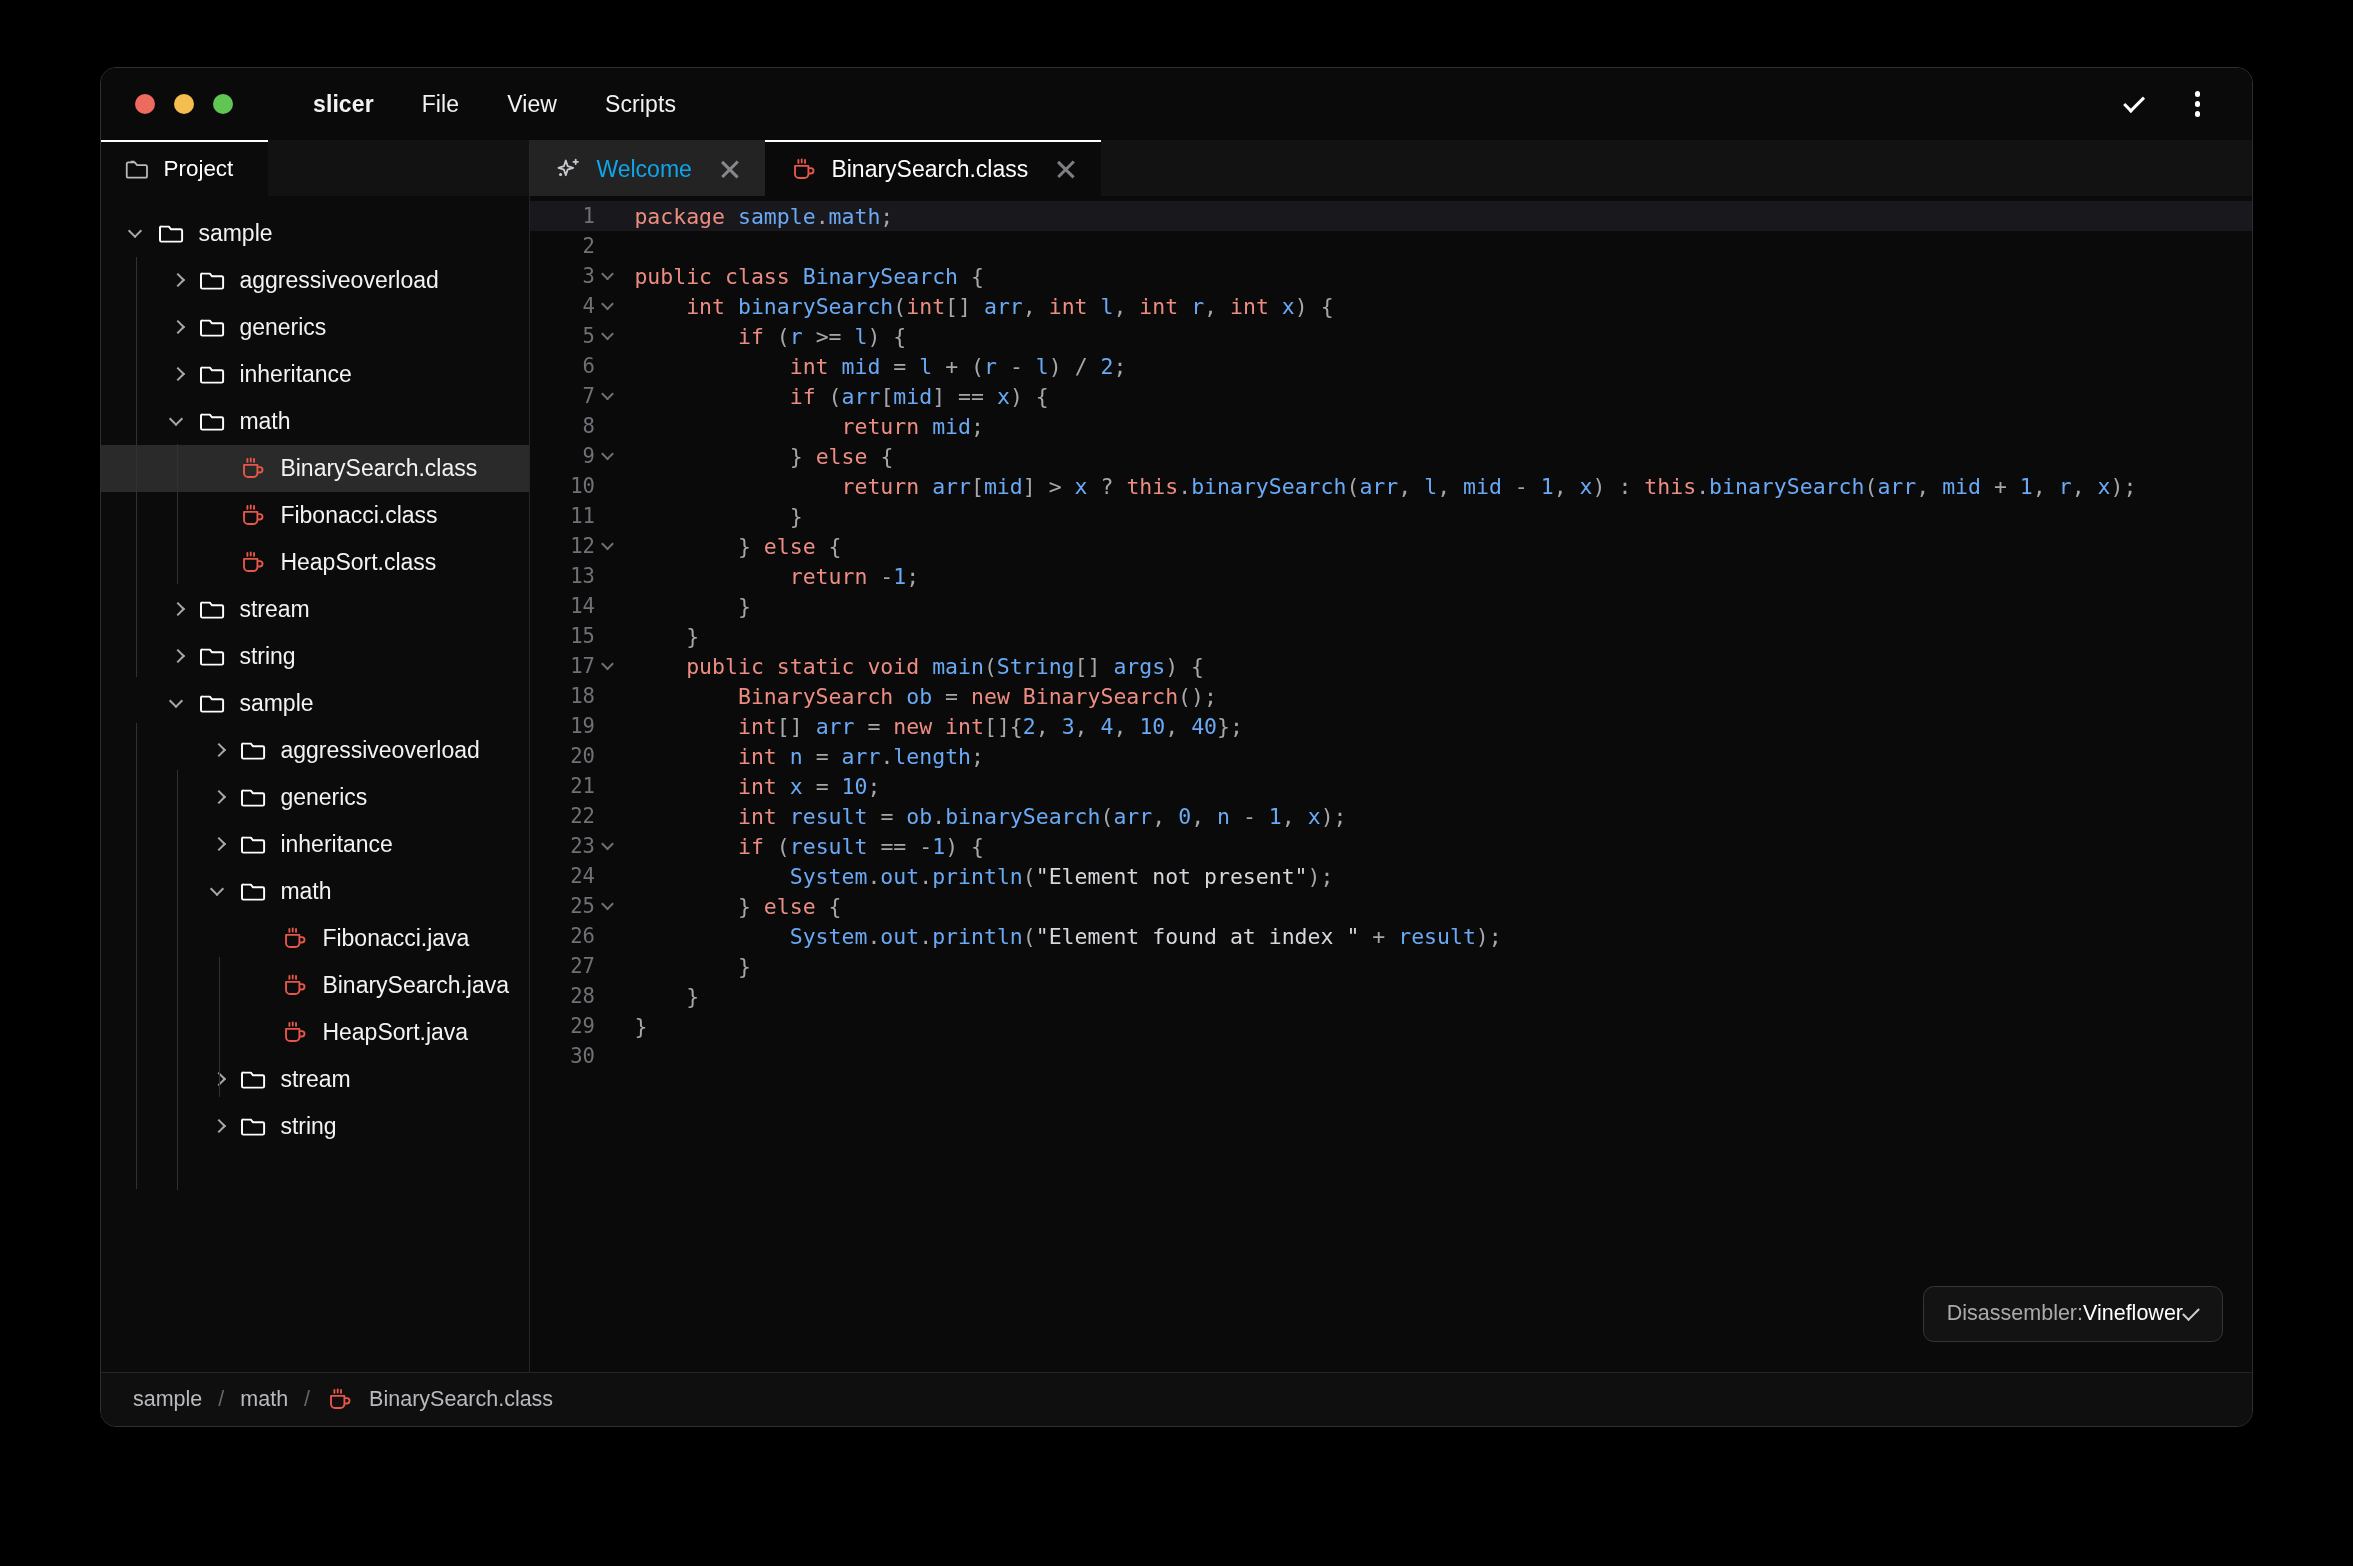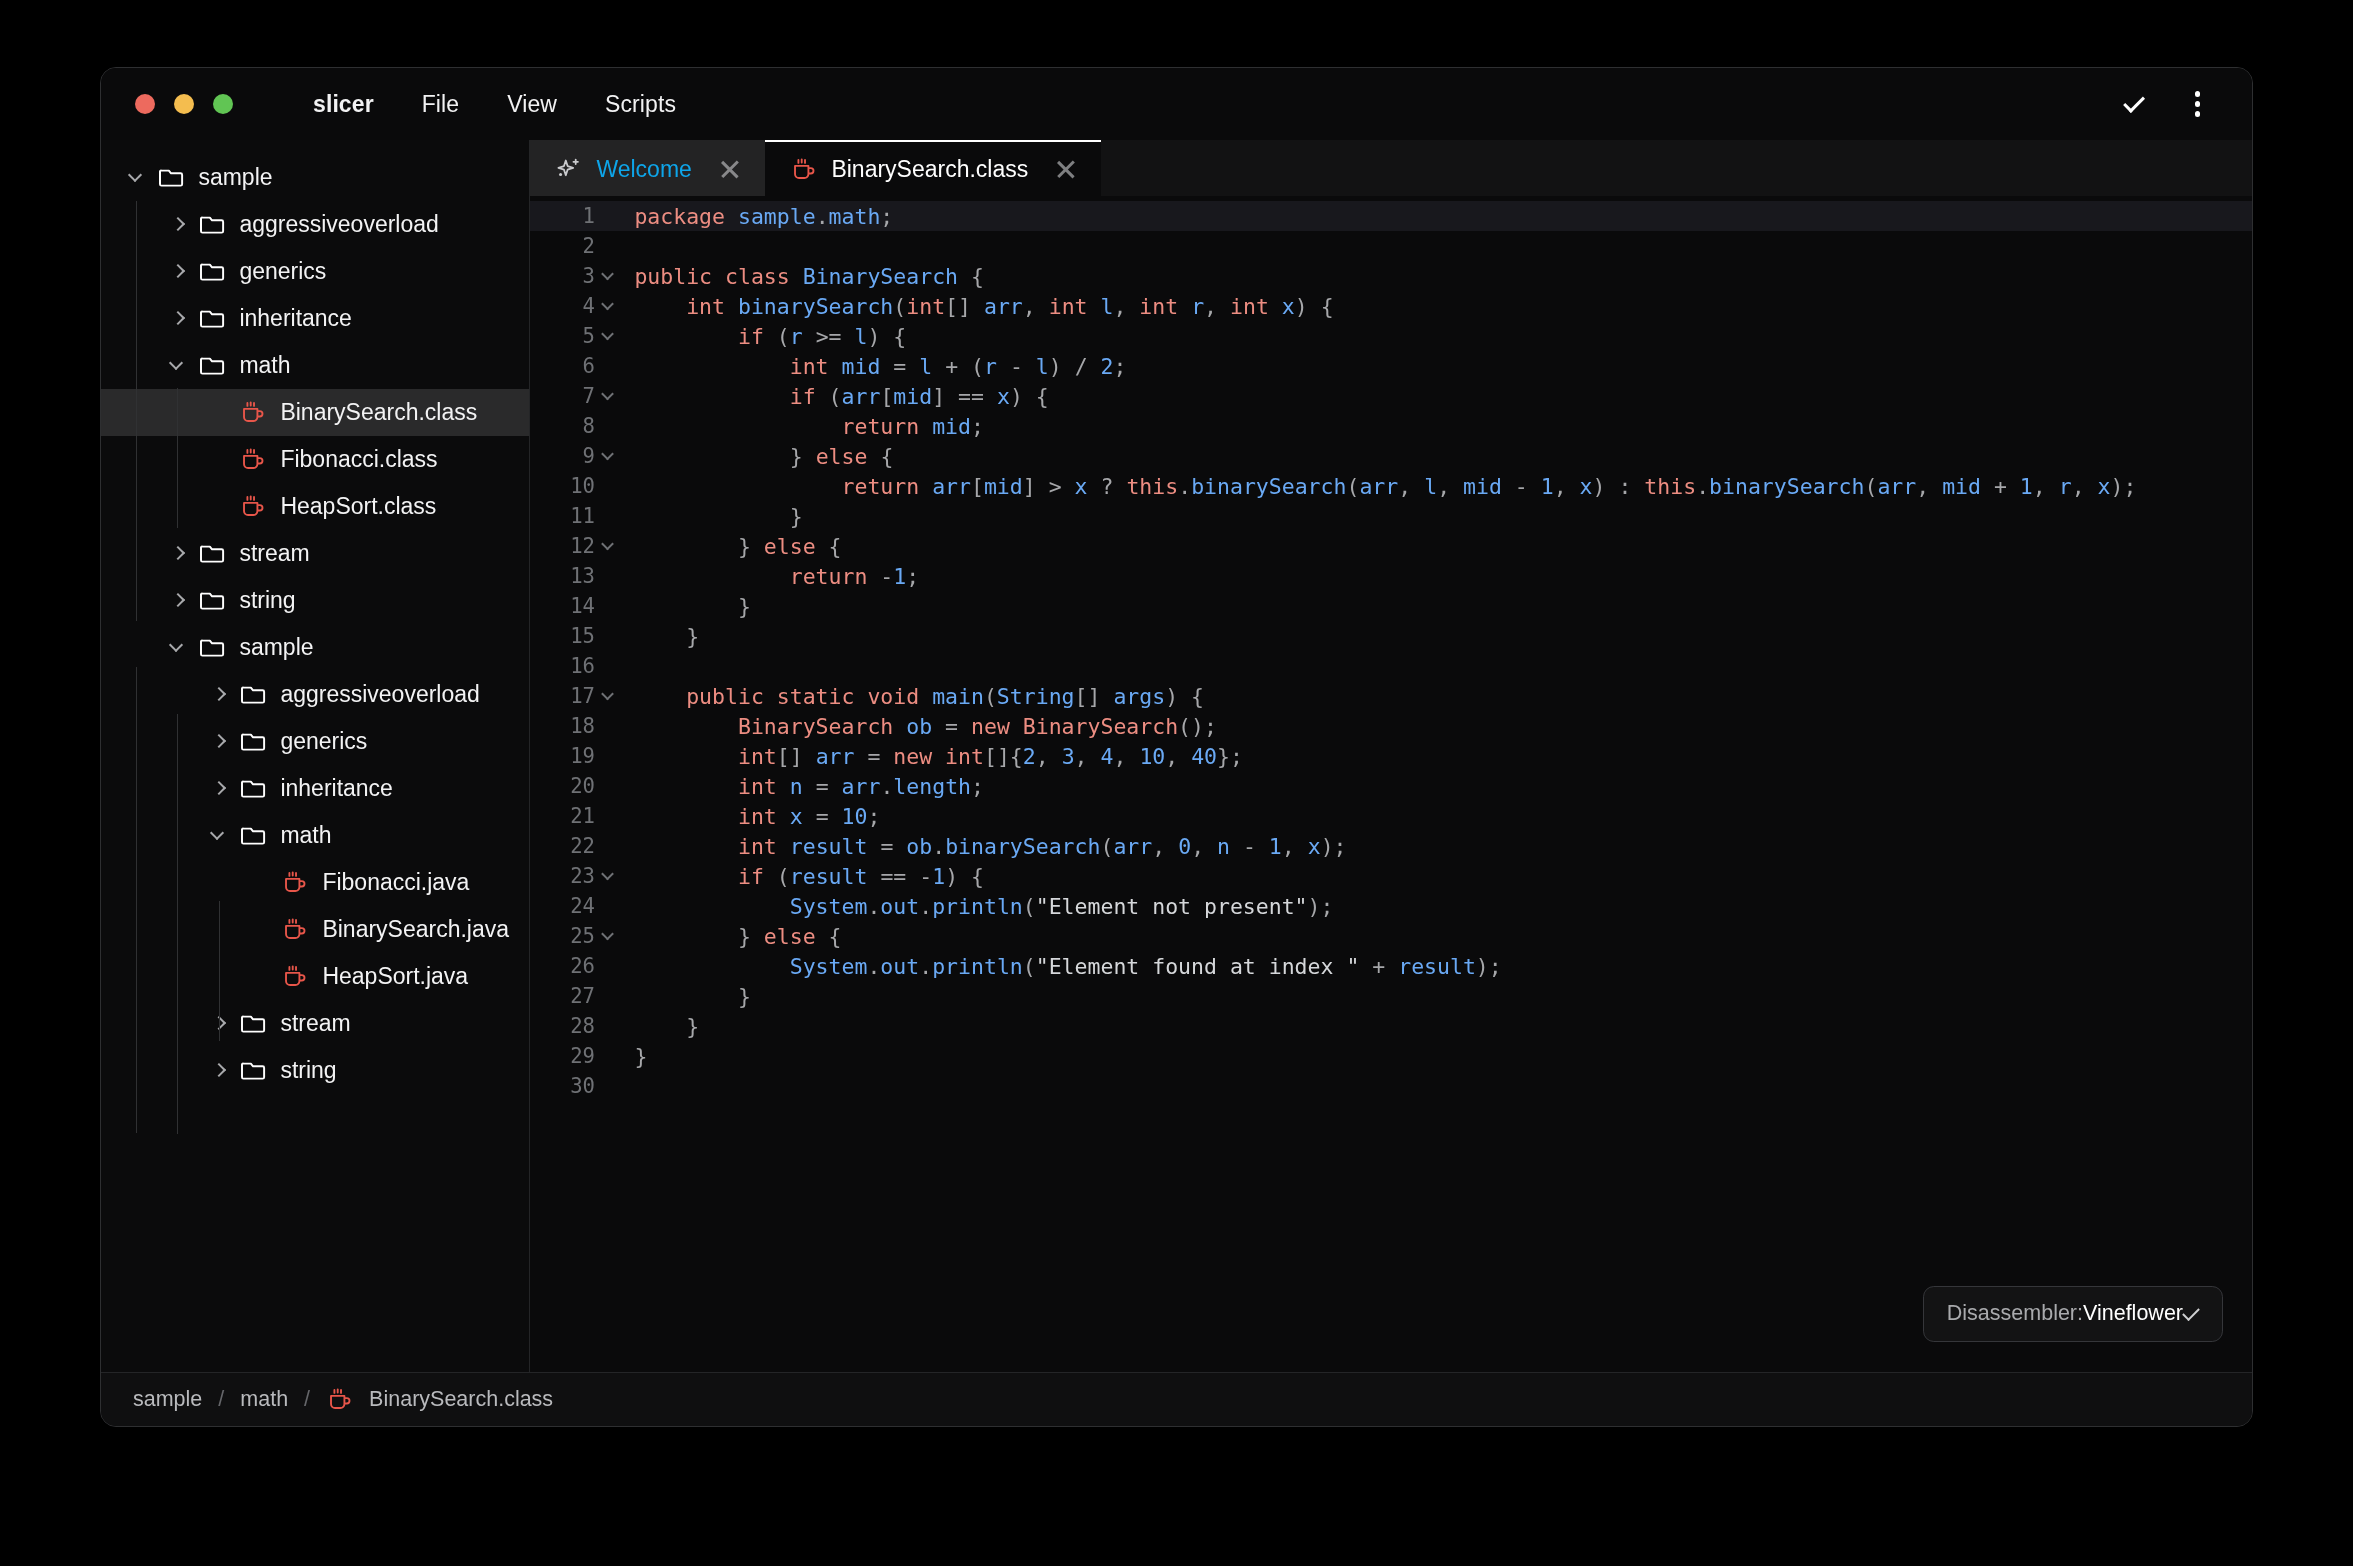--- a/index.html
+++ b/index.html
@@ -276,20 +276,31 @@
               <i></i>
               <i></i>
             </span>
         </div>
       </div>
     </div>
 
     <div class="bodyrow">
 
       <div class="sidebar">
+        <div class="sidebar-tabs">
+          <div class="side-tab">
+            <span class="folder-ico">
+              <svg width="27" height="22.4" viewBox="0 0 30 25">
+                <path d="M3 6.5 V20.5 A1.6 1.6 0 0 0 4.6 22 H24 A1.6 1.6 0 0 0 25.6 20.5 V9.5 A1.6 1.6 0 0 0 24 8 H14.5 L12 5 H4.6 A1.6 1.6 0 0 0 3 6.5 Z" fill="none" stroke="#b9babd" stroke-width="2"></path>
+                <path d="M7.5 4.2 H11.6" fill="none" stroke="#b9babd" stroke-width="2"></path>
+              </svg>
+            </span>
+            <span>Project</span>
+          </div>
+        </div>
         <div class="sidebar-tree" id="tree">
             <div class="node" style="padding-left: 27px;">
               <span class="arrow open">
                 <i></i>
               </span>
               <span class="ico">
                 <svg width="29" height="23" viewBox="0 0 32 26">
                   <path d="M3 6 V20.5 A1.7 1.7 0 0 0 4.7 22.2 H26.3 A1.7 1.7 0 0 0 28 20.5 V10 A1.7 1.7 0 0 0 26.3 8.3 H15.5 L13 5.2 H4.7 A1.7 1.7 0 0 0 3 6 Z" fill="none" stroke="#ffffff" stroke-width="2.2" stroke-linejoin="round"></path>
                 </svg>
               </span>
@@ -547,21 +558,20 @@
               <div class="crow"><div class="gutter">6</div><div class="fold"></div><div class="ctext"><span class="pl">            </span><span class="kw">int</span><span class="pl"> </span><span class="id">mid</span><span class="pl"> </span><span class="pn">=</span><span class="pl"> </span><span class="id">l</span><span class="pl"> </span><span class="pn">+</span><span class="pl"> </span><span class="pn">(</span><span class="id">r</span><span class="pl"> </span><span class="pn">-</span><span class="pl"> </span><span class="id">l</span><span class="pn">)</span><span class="pl"> </span><span class="pn">/</span><span class="pl"> </span><span class="num">2</span><span class="pn">;</span></div></div>
               <div class="crow"><div class="gutter">7</div><div class="fold"><i></i></div><div class="ctext"><span class="pl">            </span><span class="kw">if</span><span class="pl"> </span><span class="pn">(</span><span class="id">arr</span><span class="pn">[</span><span class="id">mid</span><span class="pn">]</span><span class="pl"> </span><span class="pn">==</span><span class="pl"> </span><span class="id">x</span><span class="pn">) {</span></div></div>
               <div class="crow"><div class="gutter">8</div><div class="fold"></div><div class="ctext"><span class="pl">                </span><span class="kw">return</span><span class="pl"> </span><span class="id">mid</span><span class="pn">;</span></div></div>
               <div class="crow"><div class="gutter">9</div><div class="fold"><i></i></div><div class="ctext"><span class="pl">            </span><span class="pn">}</span><span class="pl"> </span><span class="kw">else</span><span class="pl"> </span><span class="pn">{</span></div></div>
               <div class="crow"><div class="gutter">10</div><div class="fold"></div><div class="ctext"><span class="pl">                </span><span class="kw">return</span><span class="pl"> </span><span class="id">arr</span><span class="pn">[</span><span class="id">mid</span><span class="pn">]</span><span class="pl"> </span><span class="pn">&gt;</span><span class="pl"> </span><span class="id">x</span><span class="pl"> </span><span class="pn">?</span><span class="pl"> </span><span class="kw">this</span><span class="pn">.</span><span class="id">binarySearch</span><span class="pn">(</span><span class="id">arr</span><span class="pn">,</span><span class="pl"> </span><span class="id">l</span><span class="pn">,</span><span class="pl"> </span><span class="id">mid</span><span class="pl"> </span><span class="pn">-</span><span class="pl"> </span><span class="num">1</span><span class="pn">,</span><span class="pl"> </span><span class="id">x</span><span class="pn">)</span><span class="pl"> </span><span class="pn">:</span><span class="pl"> </span><span class="kw">this</span><span class="pn">.</span><span class="id">binarySearch</span><span class="pn">(</span><span class="id">arr</span><span class="pn">,</span><span class="pl"> </span><span class="id">mid</span><span class="pl"> </span><span class="pn">+</span><span class="pl"> </span><span class="num">1</span><span class="pn">,</span><span class="pl"> </span><span class="id">r</span><span class="pn">,</span><span class="pl"> </span><span class="id">x</span><span class="pn">);</span></div></div>
               <div class="crow"><div class="gutter">11</div><div class="fold"></div><div class="ctext"><span class="pl">            </span><span class="pn">}</span></div></div>
               <div class="crow"><div class="gutter">12</div><div class="fold"><i></i></div><div class="ctext"><span class="pl">        </span><span class="pn">}</span><span class="pl"> </span><span class="kw">else</span><span class="pl"> </span><span class="pn">{</span></div></div>
               <div class="crow"><div class="gutter">13</div><div class="fold"></div><div class="ctext"><span class="pl">            </span><span class="kw">return</span><span class="pl"> </span><span class="pn">-</span><span class="num">1</span><span class="pn">;</span></div></div>
               <div class="crow"><div class="gutter">14</div><div class="fold"></div><div class="ctext"><span class="pl">        </span><span class="pn">}</span></div></div>
               <div class="crow"><div class="gutter">15</div><div class="fold"></div><div class="ctext"><span class="pl">    </span><span class="pn">}</span></div></div>
-              <div class="crow"><div class="gutter">16</div><div class="fold"></div><div class="ctext"></div></div>
               <div class="crow"><div class="gutter">17</div><div class="fold"><i></i></div><div class="ctext"><span class="pl">    </span><span class="kw">public static void</span><span class="pl"> </span><span class="id">main</span><span class="pn">(</span><span class="id">String</span><span class="pn">[] </span><span class="id">args</span><span class="pn">) {</span></div></div>
               <div class="crow"><div class="gutter">18</div><div class="fold"></div><div class="ctext"><span class="pl">        </span><span class="kw">BinarySearch</span><span class="pl"> </span><span class="id">ob</span><span class="pl"> </span><span class="pn">=</span><span class="pl"> </span><span class="kw">new BinarySearch</span><span class="pn">();</span></div></div>
               <div class="crow"><div class="gutter">19</div><div class="fold"></div><div class="ctext"><span class="pl">        </span><span class="kw">int</span><span class="pn">[]</span><span class="pl"> </span><span class="id">arr</span><span class="pl"> </span><span class="pn">=</span><span class="pl"> </span><span class="kw">new int</span><span class="pn">[]{</span><span class="num">2</span><span class="pn">,</span><span class="pl"> </span><span class="num">3</span><span class="pn">,</span><span class="pl"> </span><span class="num">4</span><span class="pn">,</span><span class="pl"> </span><span class="num">10</span><span class="pn">,</span><span class="pl"> </span><span class="num">40</span><span class="pn">};</span></div></div>
               <div class="crow"><div class="gutter">20</div><div class="fold"></div><div class="ctext"><span class="pl">        </span><span class="kw">int</span><span class="pl"> </span><span class="id">n</span><span class="pl"> </span><span class="pn">=</span><span class="pl"> </span><span class="id">arr</span><span class="pn">.</span><span class="id">length</span><span class="pn">;</span></div></div>
               <div class="crow"><div class="gutter">21</div><div class="fold"></div><div class="ctext"><span class="pl">        </span><span class="kw">int</span><span class="pl"> </span><span class="id">x</span><span class="pl"> </span><span class="pn">=</span><span class="pl"> </span><span class="num">10</span><span class="pn">;</span></div></div>
               <div class="crow"><div class="gutter">22</div><div class="fold"></div><div class="ctext"><span class="pl">        </span><span class="kw">int</span><span class="pl"> </span><span class="id">result</span><span class="pl"> </span><span class="pn">=</span><span class="pl"> </span><span class="id">ob</span><span class="pn">.</span><span class="id">binarySearch</span><span class="pn">(</span><span class="id">arr</span><span class="pn">,</span><span class="pl"> </span><span class="num">0</span><span class="pn">,</span><span class="pl"> </span><span class="id">n</span><span class="pl"> </span><span class="pn">-</span><span class="pl"> </span><span class="num">1</span><span class="pn">,</span><span class="pl"> </span><span class="id">x</span><span class="pn">);</span></div></div>
               <div class="crow"><div class="gutter">23</div><div class="fold"><i></i></div><div class="ctext"><span class="pl">        </span><span class="kw">if</span><span class="pl"> </span><span class="pn">(</span><span class="id">result</span><span class="pl"> </span><span class="pn">==</span><span class="pl"> </span><span class="pn">-</span><span class="num">1</span><span class="pn">) {</span></div></div>
               <div class="crow"><div class="gutter">24</div><div class="fold"></div><div class="ctext"><span class="pl">            </span><span class="id">System</span><span class="pn">.</span><span class="id">out</span><span class="pn">.</span><span class="id">println</span><span class="pn">(</span><span class="st">"Element not present"</span><span class="pn">);</span></div></div>
               <div class="crow"><div class="gutter">25</div><div class="fold"><i></i></div><div class="ctext"><span class="pl">        </span><span class="pn">}</span><span class="pl"> </span><span class="kw">else</span><span class="pl"> </span><span class="pn">{</span></div></div>
               <div class="crow"><div class="gutter">26</div><div class="fold"></div><div class="ctext"><span class="pl">            </span><span class="id">System</span><span class="pn">.</span><span class="id">out</span><span class="pn">.</span><span class="id">println</span><span class="pn">(</span><span class="st">"Element found at index "</span><span class="pl"> </span><span class="pn">+</span><span class="pl"> </span><span class="id">result</span><span class="pn">);</span></div></div>

